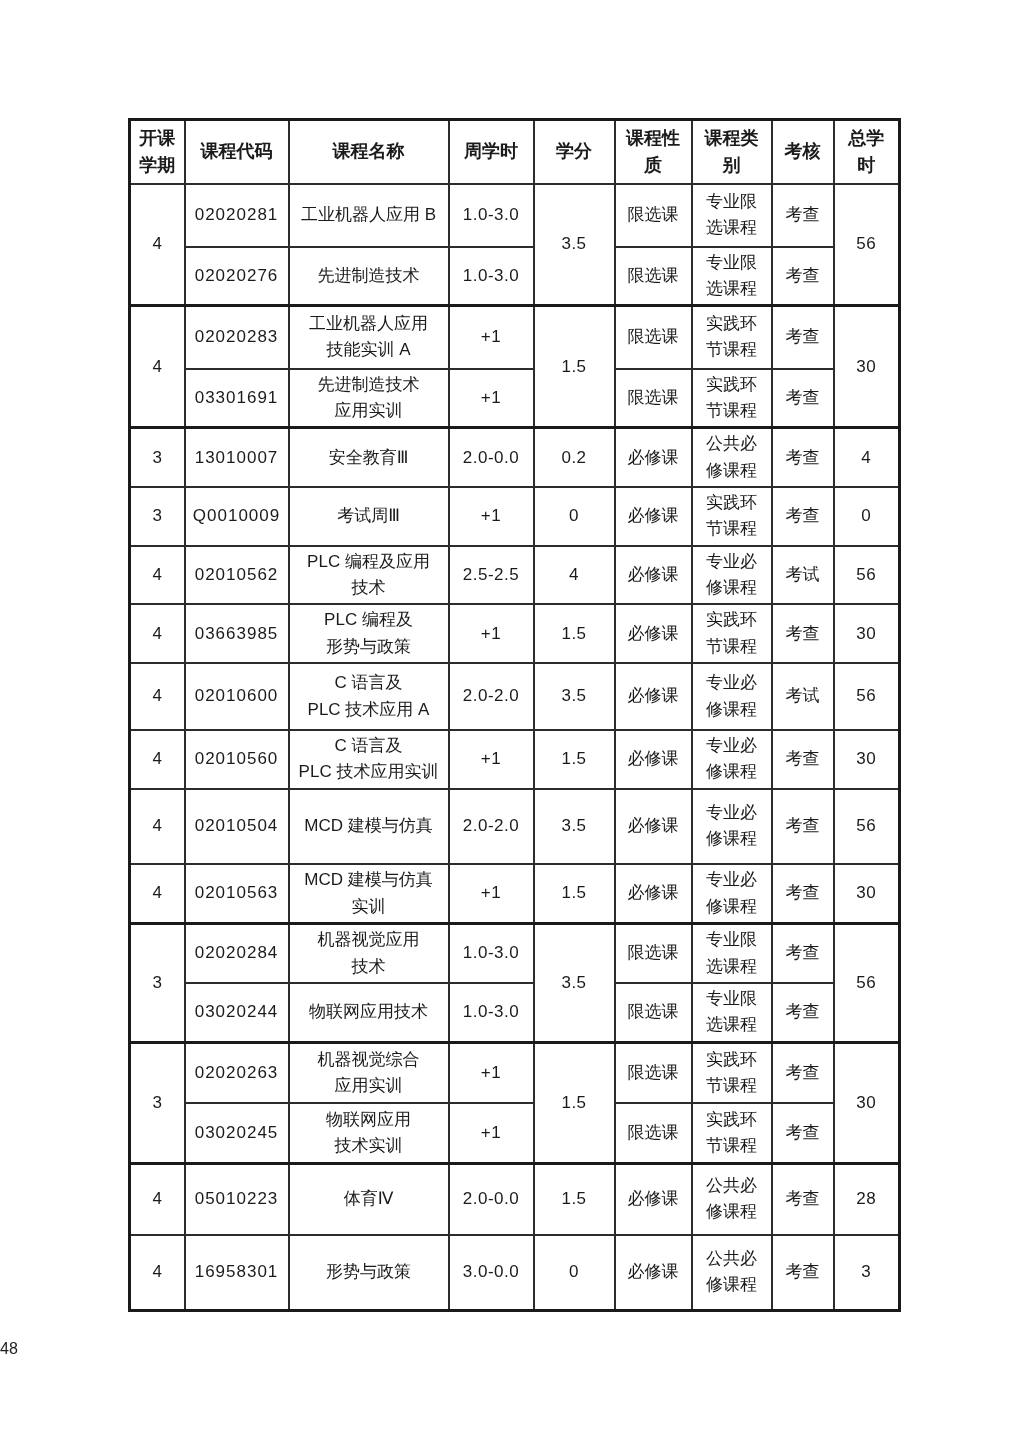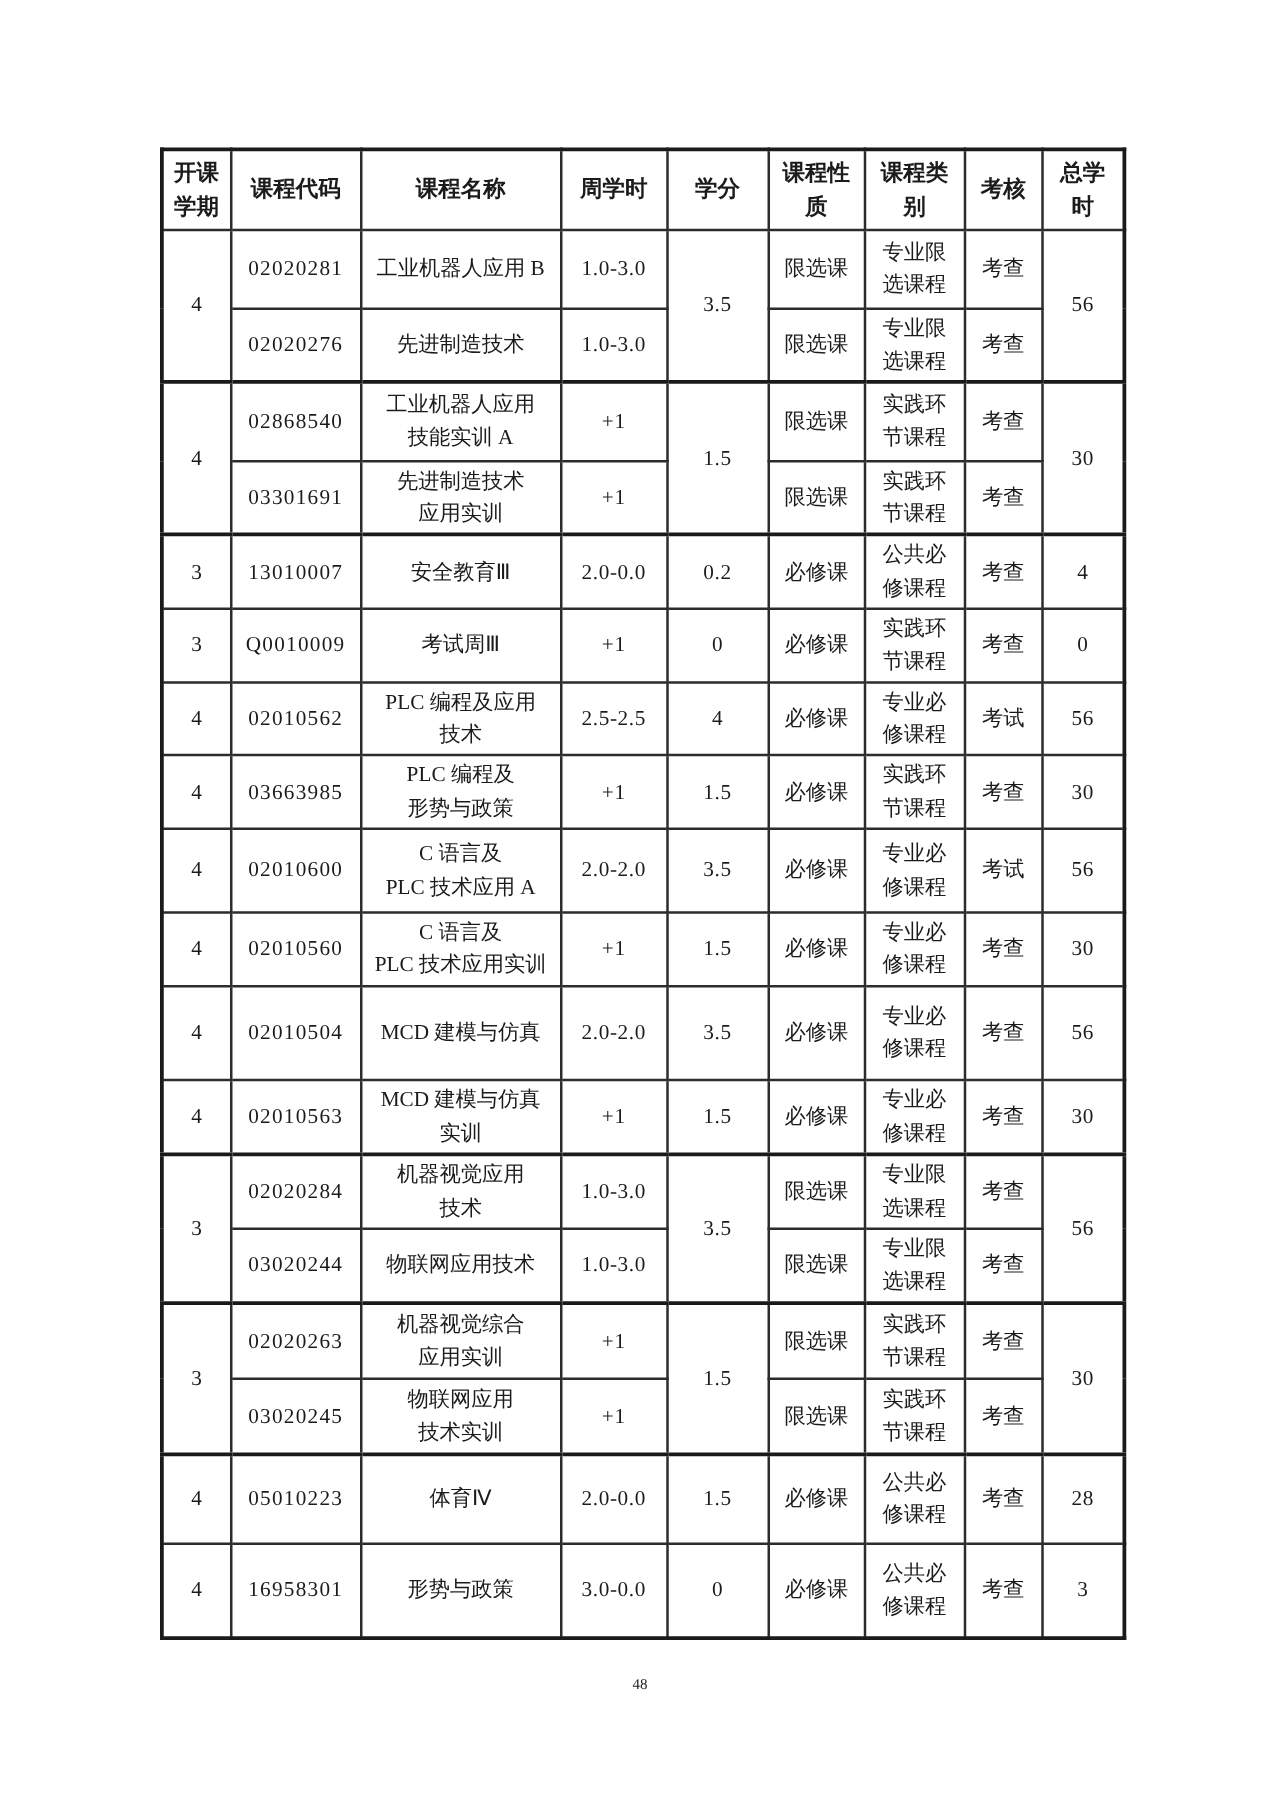--- a/index.html
+++ b/index.html
@@ -5,21 +5,21 @@
   html, body {
     margin: 0;
     padding: 0;
     background: #ffffff;
   }
   .page {
     position: relative;
     width: 1024px;
     height: 1448px;
     background: #ffffff;
-    font-family: Liberation Serif, serif;
+    font-family: Liberation Sans, sans-serif;
     color: #1b1b1b;
     overflow: hidden;
   }
   table.course {
     position: absolute;
     left: 128px;
     top: 118px;
     border-collapse: collapse;
     table-layout: fixed;
     width: 770px;
@@ -50,22 +50,21 @@
     margin-top: 48px;
   }
   td.num {
     letter-spacing: 0.5px;
   }
   .page-number {
     position: absolute;
     top: 1340px;
     left: 0;
     width: 1024px;
-    text-align: center;
-    font-size: 12px;
+    font-size: 16px;
     color: #222222;
   }
 </style>
 </head>
 <body>
 
 <div class="page">
 
   <table class="course">
     <colgroup>
@@ -115,21 +114,21 @@
         <td>先进制造技术</td>
         <td class="num">1.0-3.0</td>
         <td>限选课</td>
         <td>专业限
 选课程</td>
         <td>考查</td>
       </tr>
 
       <tr class="tk" style="height:63px">
         <td rowspan="2">4</td>
-        <td class="code">02868540</td>
+        <td class="code">02020283</td>
         <td>工业机器人应用
 技能实训 A</td>
         <td class="num">+1</td>
         <td rowspan="2" class="num">1.5</td>
         <td>限选课</td>
         <td>实践环
 节课程</td>
         <td>考查</td>
         <td rowspan="2" class="num">30</td>
       </tr>

